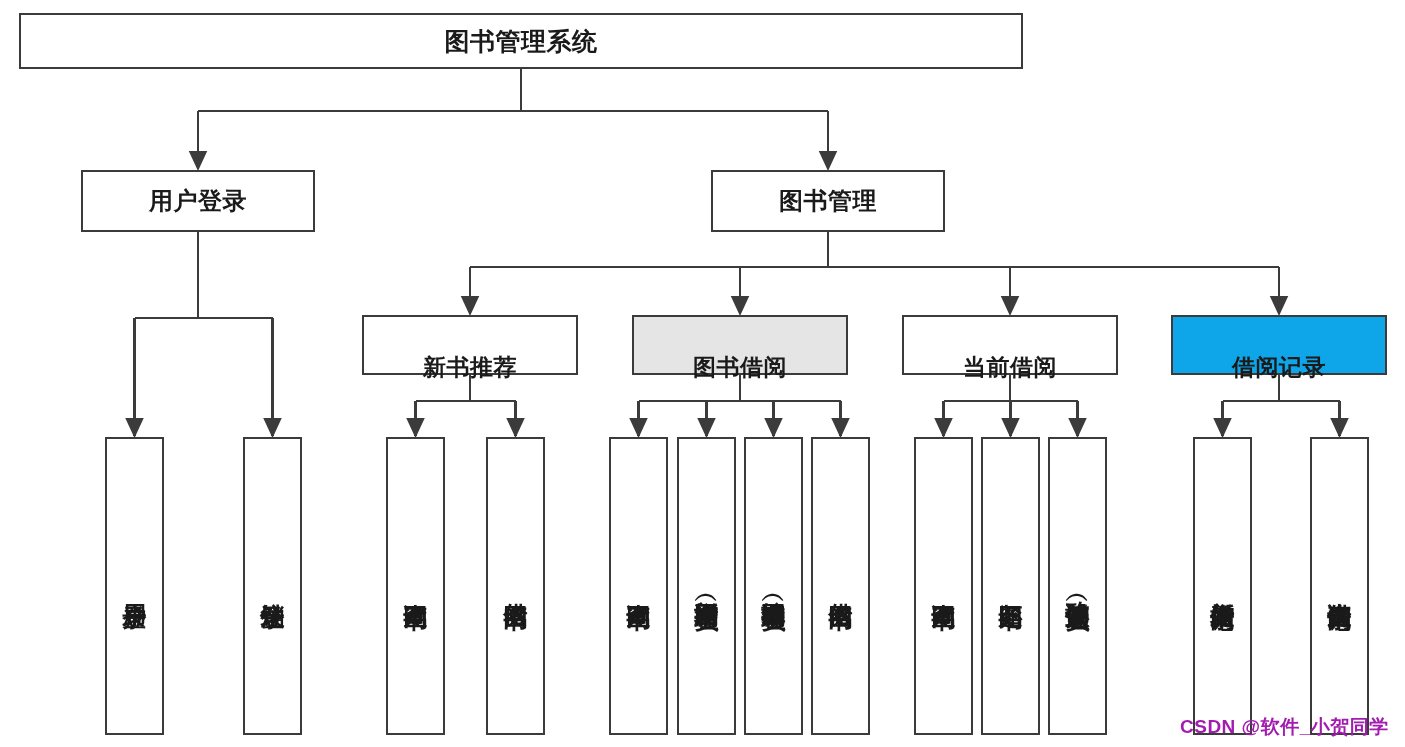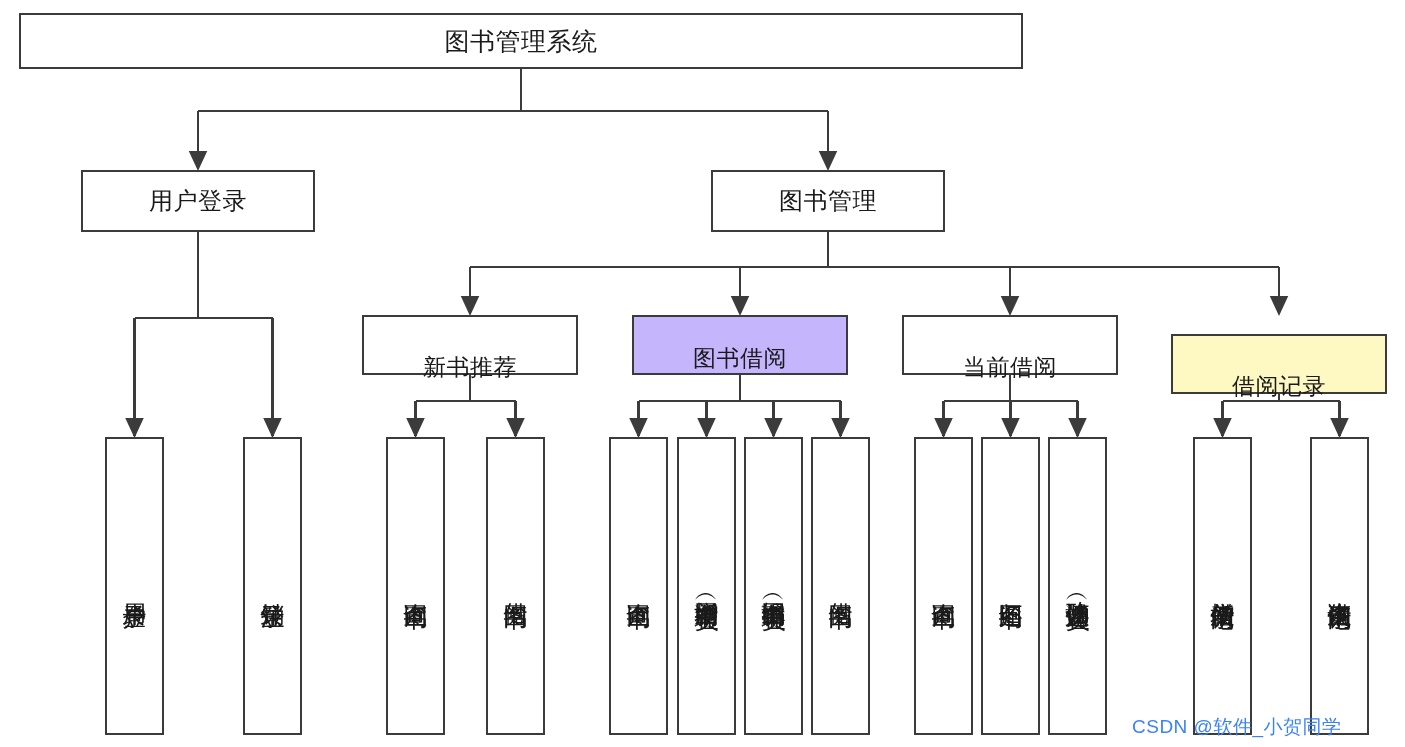--- a/index.html
+++ b/index.html
@@ -9,20 +9,21 @@
   }
   body {
     font-family: "Liberation Sans", "DejaVu Sans", sans-serif;
   }
   #diagram-canvas {
     position: relative;
     width: 1405px;
     height: 747px;
     background: #ffffff;
     overflow: hidden;
+    font-weight: bold;
   }
   #edges-layer {
     position: absolute;
     left: 0;
     top: 0;
     width: 1405px;
     height: 747px;
     pointer-events: none;
   }
   .node {
@@ -126,27 +127,27 @@
       </div>
       <div class="node node-l2" style="left: 81px; top: 170px; width: 234px; height: 62px; border-color: rgb(59, 59, 59); background: rgb(255, 255, 255); color: rgb(26, 26, 26);">
         <span class="node-label">用户登录</span>
       </div>
       <div class="node node-l2" style="left: 711px; top: 170px; width: 234px; height: 62px; border-color: rgb(59, 59, 59); background: rgb(255, 255, 255); color: rgb(26, 26, 26);">
         <span class="node-label">图书管理</span>
       </div>
       <div class="node node-l3" style="left: 362px; top: 315px; width: 216px; height: 60px; border-color: rgb(59, 59, 59); background: rgb(255, 255, 255); color: rgb(26, 26, 26);">
         <span class="node-label">新书推荐</span>
       </div>
-      <div class="node node-l3" style="left: 632px; top: 315px; width: 216px; height: 60px; border-color: rgb(59, 59, 59); background: #c4b5fd; color: rgb(26, 26, 26); align-items: flex-end;">
+      <div class="node node-l3" style="left: 632px; top: 315px; width: 216px; height: 60px; border-color: rgb(59, 59, 59); background: #e5e5e5; color: rgb(26, 26, 26);">
         <span class="node-label">图书借阅</span>
       </div>
       <div class="node node-l3" style="left: 902px; top: 315px; width: 216px; height: 60px; border-color: rgb(59, 59, 59); background: rgb(255, 255, 255); color: rgb(26, 26, 26); justify-content: center;">
         <span class="node-label">当前借阅</span>
       </div>
-      <div class="node node-l3" style="left: 1171px; top: 334px; width: 216px; height: 60px; border-color: rgb(59, 59, 59); background: #fef9c3; color: rgb(26, 26, 26);">
+      <div class="node node-l3" style="left: 1171px; top: 315px; width: 216px; height: 60px; border-color: rgb(59, 59, 59); background: #0ea5e9; color: rgb(26, 26, 26);">
         <span class="node-label">借阅记录</span>
       </div>
       <div class="node node-leaf" style="left: 105px; top: 437px; width: 59px; height: 298px; border-color: rgb(59, 59, 59); background: rgb(255, 255, 255); color: rgb(26, 26, 26);">
         <span class="node-label">用户登录</span>
       </div>
       <div class="node node-leaf" style="left: 243px; top: 437px; width: 59px; height: 298px; border-color: rgb(59, 59, 59); background: rgb(255, 255, 255); color: rgb(26, 26, 26);">
         <span class="node-label">注销登录</span>
       </div>
       <div class="node node-leaf" style="left: 386px; top: 437px; width: 59px; height: 298px; border-color: rgb(59, 59, 59); background: rgb(255, 255, 255); color: rgb(26, 26, 26);">
         <span class="node-label">查询图书</span>
@@ -176,14 +177,14 @@
         <span class="node-label">确认归还（管理员）</span>
       </div>
       <div class="node node-leaf" style="left: 1193px; top: 437px; width: 59px; height: 298px; border-color: rgb(59, 59, 59); background: rgb(255, 255, 255); color: rgb(26, 26, 26);">
         <span class="node-label">新增借阅记录</span>
       </div>
       <div class="node node-leaf" style="left: 1310px; top: 437px; width: 59px; height: 298px; border-color: rgb(59, 59, 59); background: rgb(255, 255, 255); color: rgb(26, 26, 26);">
         <span class="node-label">查询借阅记录</span>
       </div>
     </div>
 
-  <div class="watermark" style="left: 1132px; top: 714px; color: #3b82f6;">CSDN @软件_小贺同学</div>
+  <div class="watermark" style="left: 1180px; top: 714px; color: #a21caf;">CSDN @软件_小贺同学</div>
 </div>
 
 </body></html>

